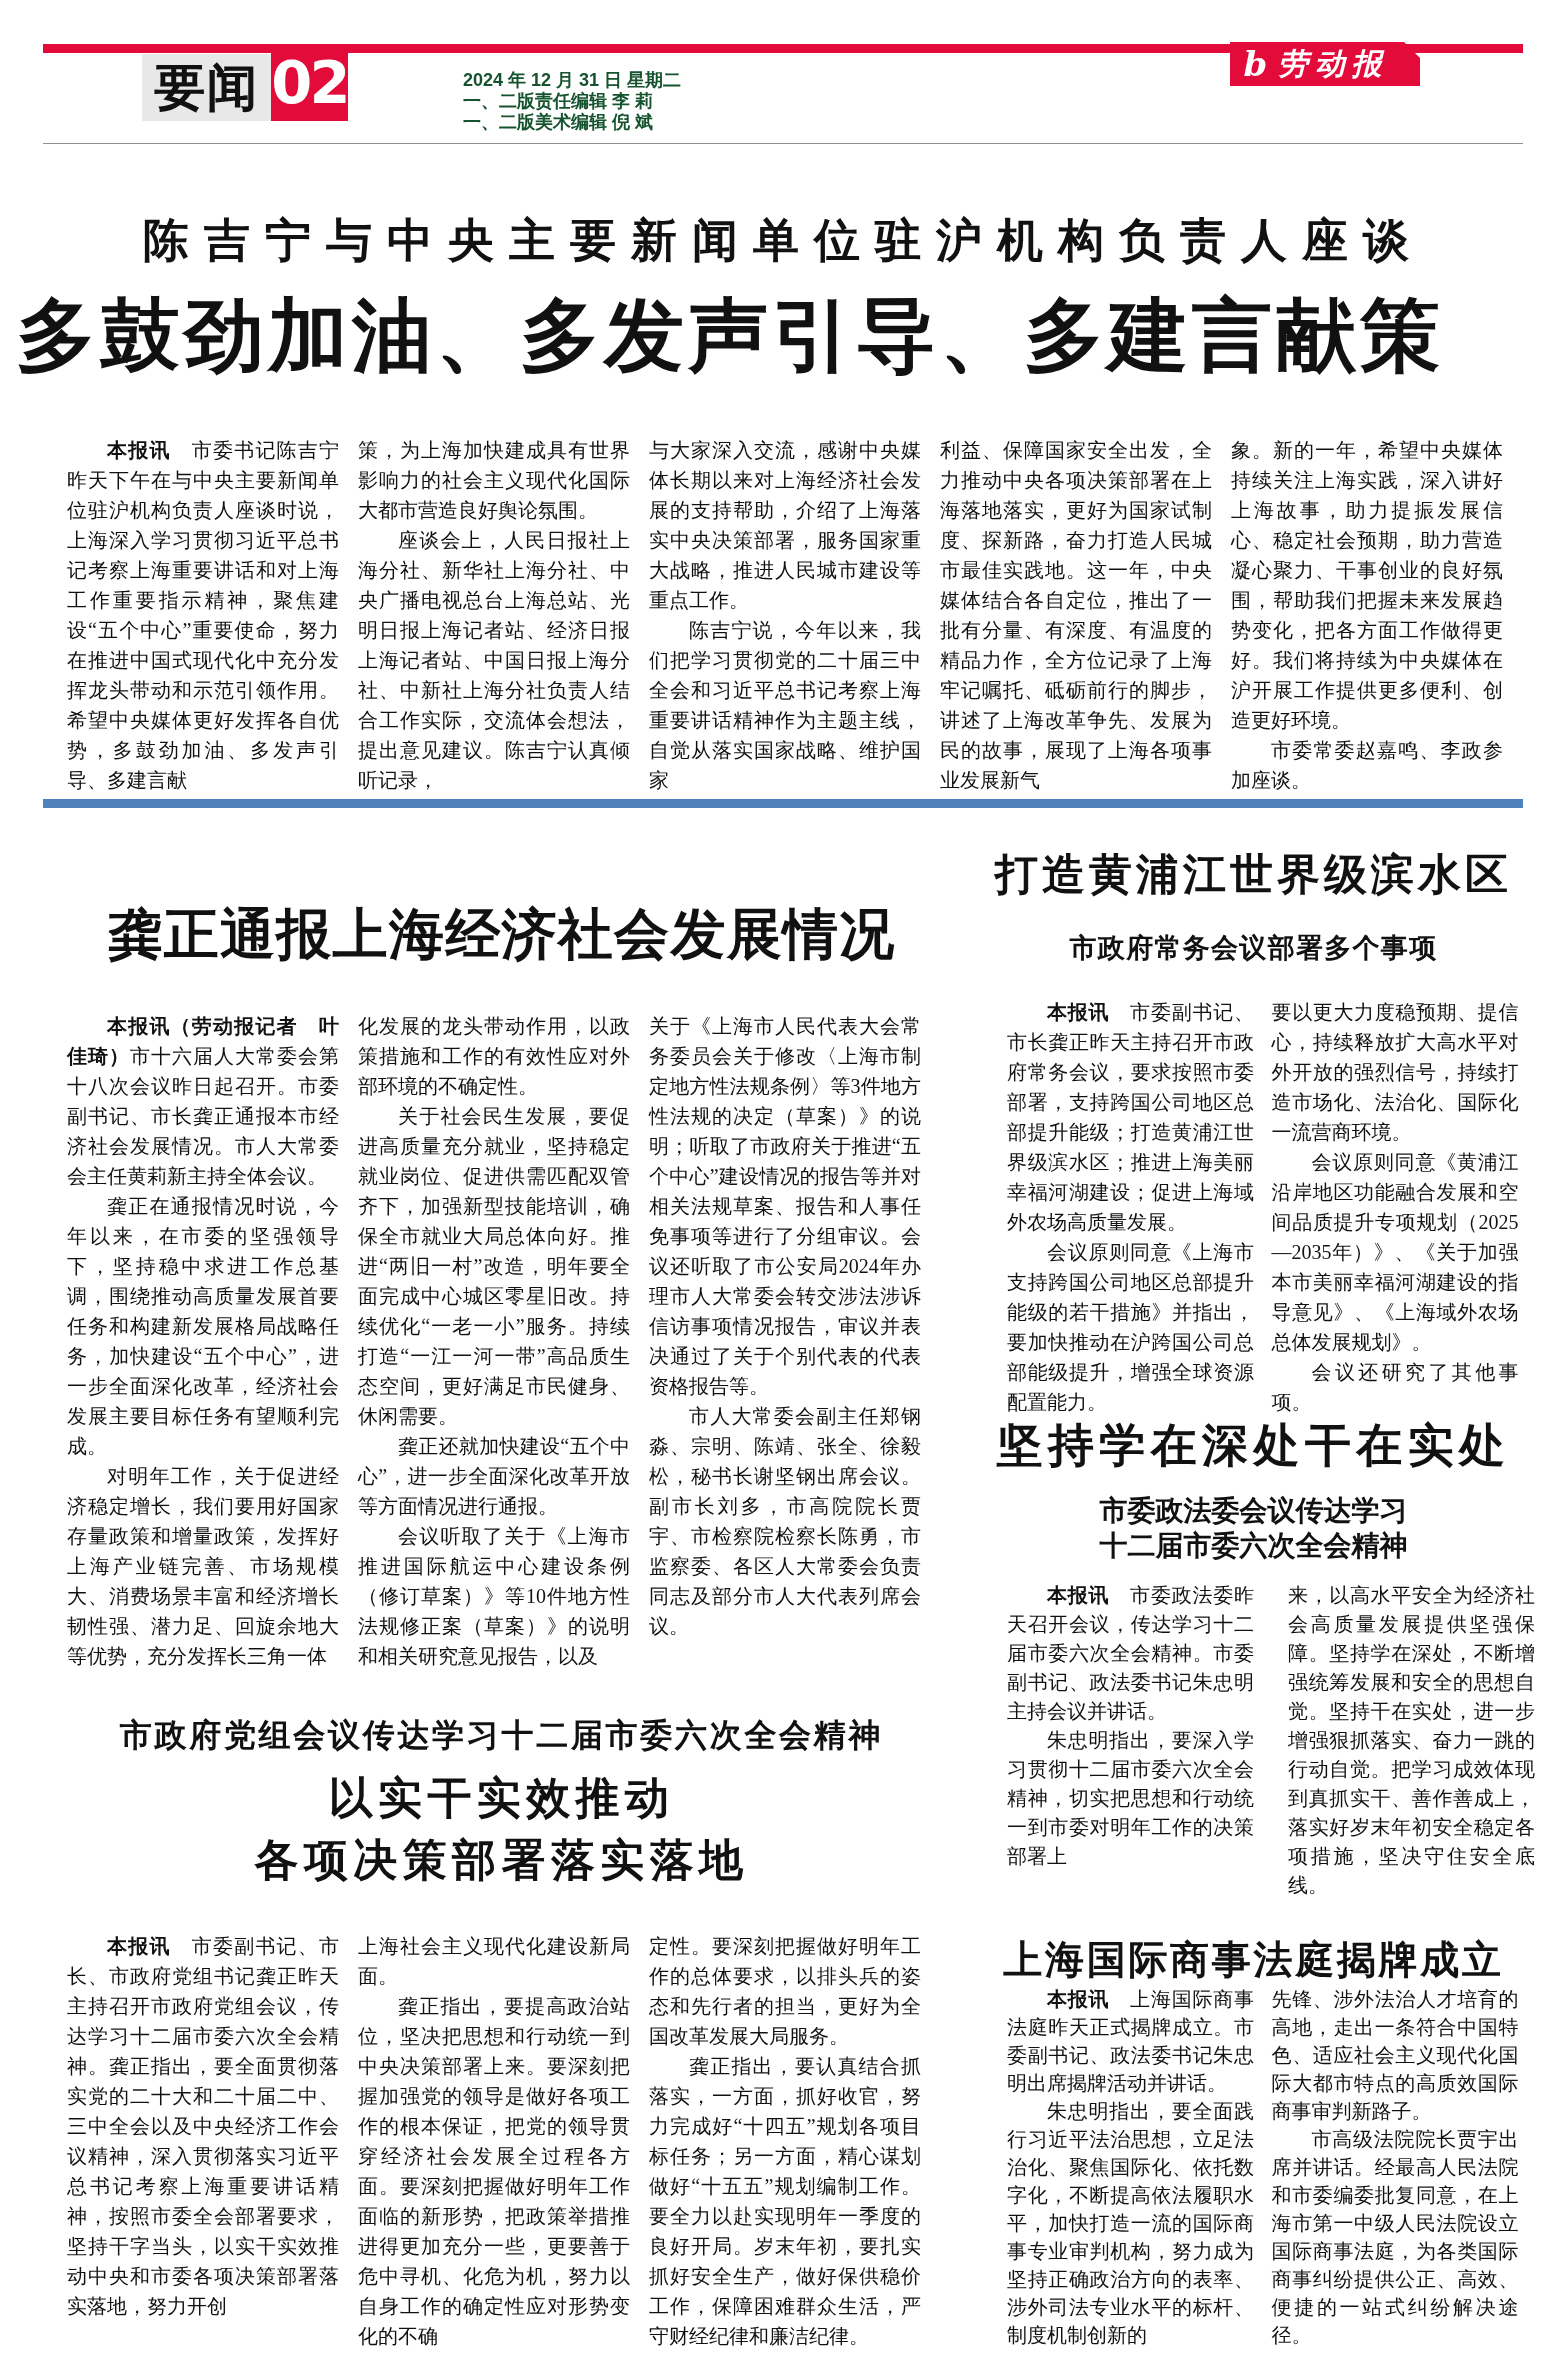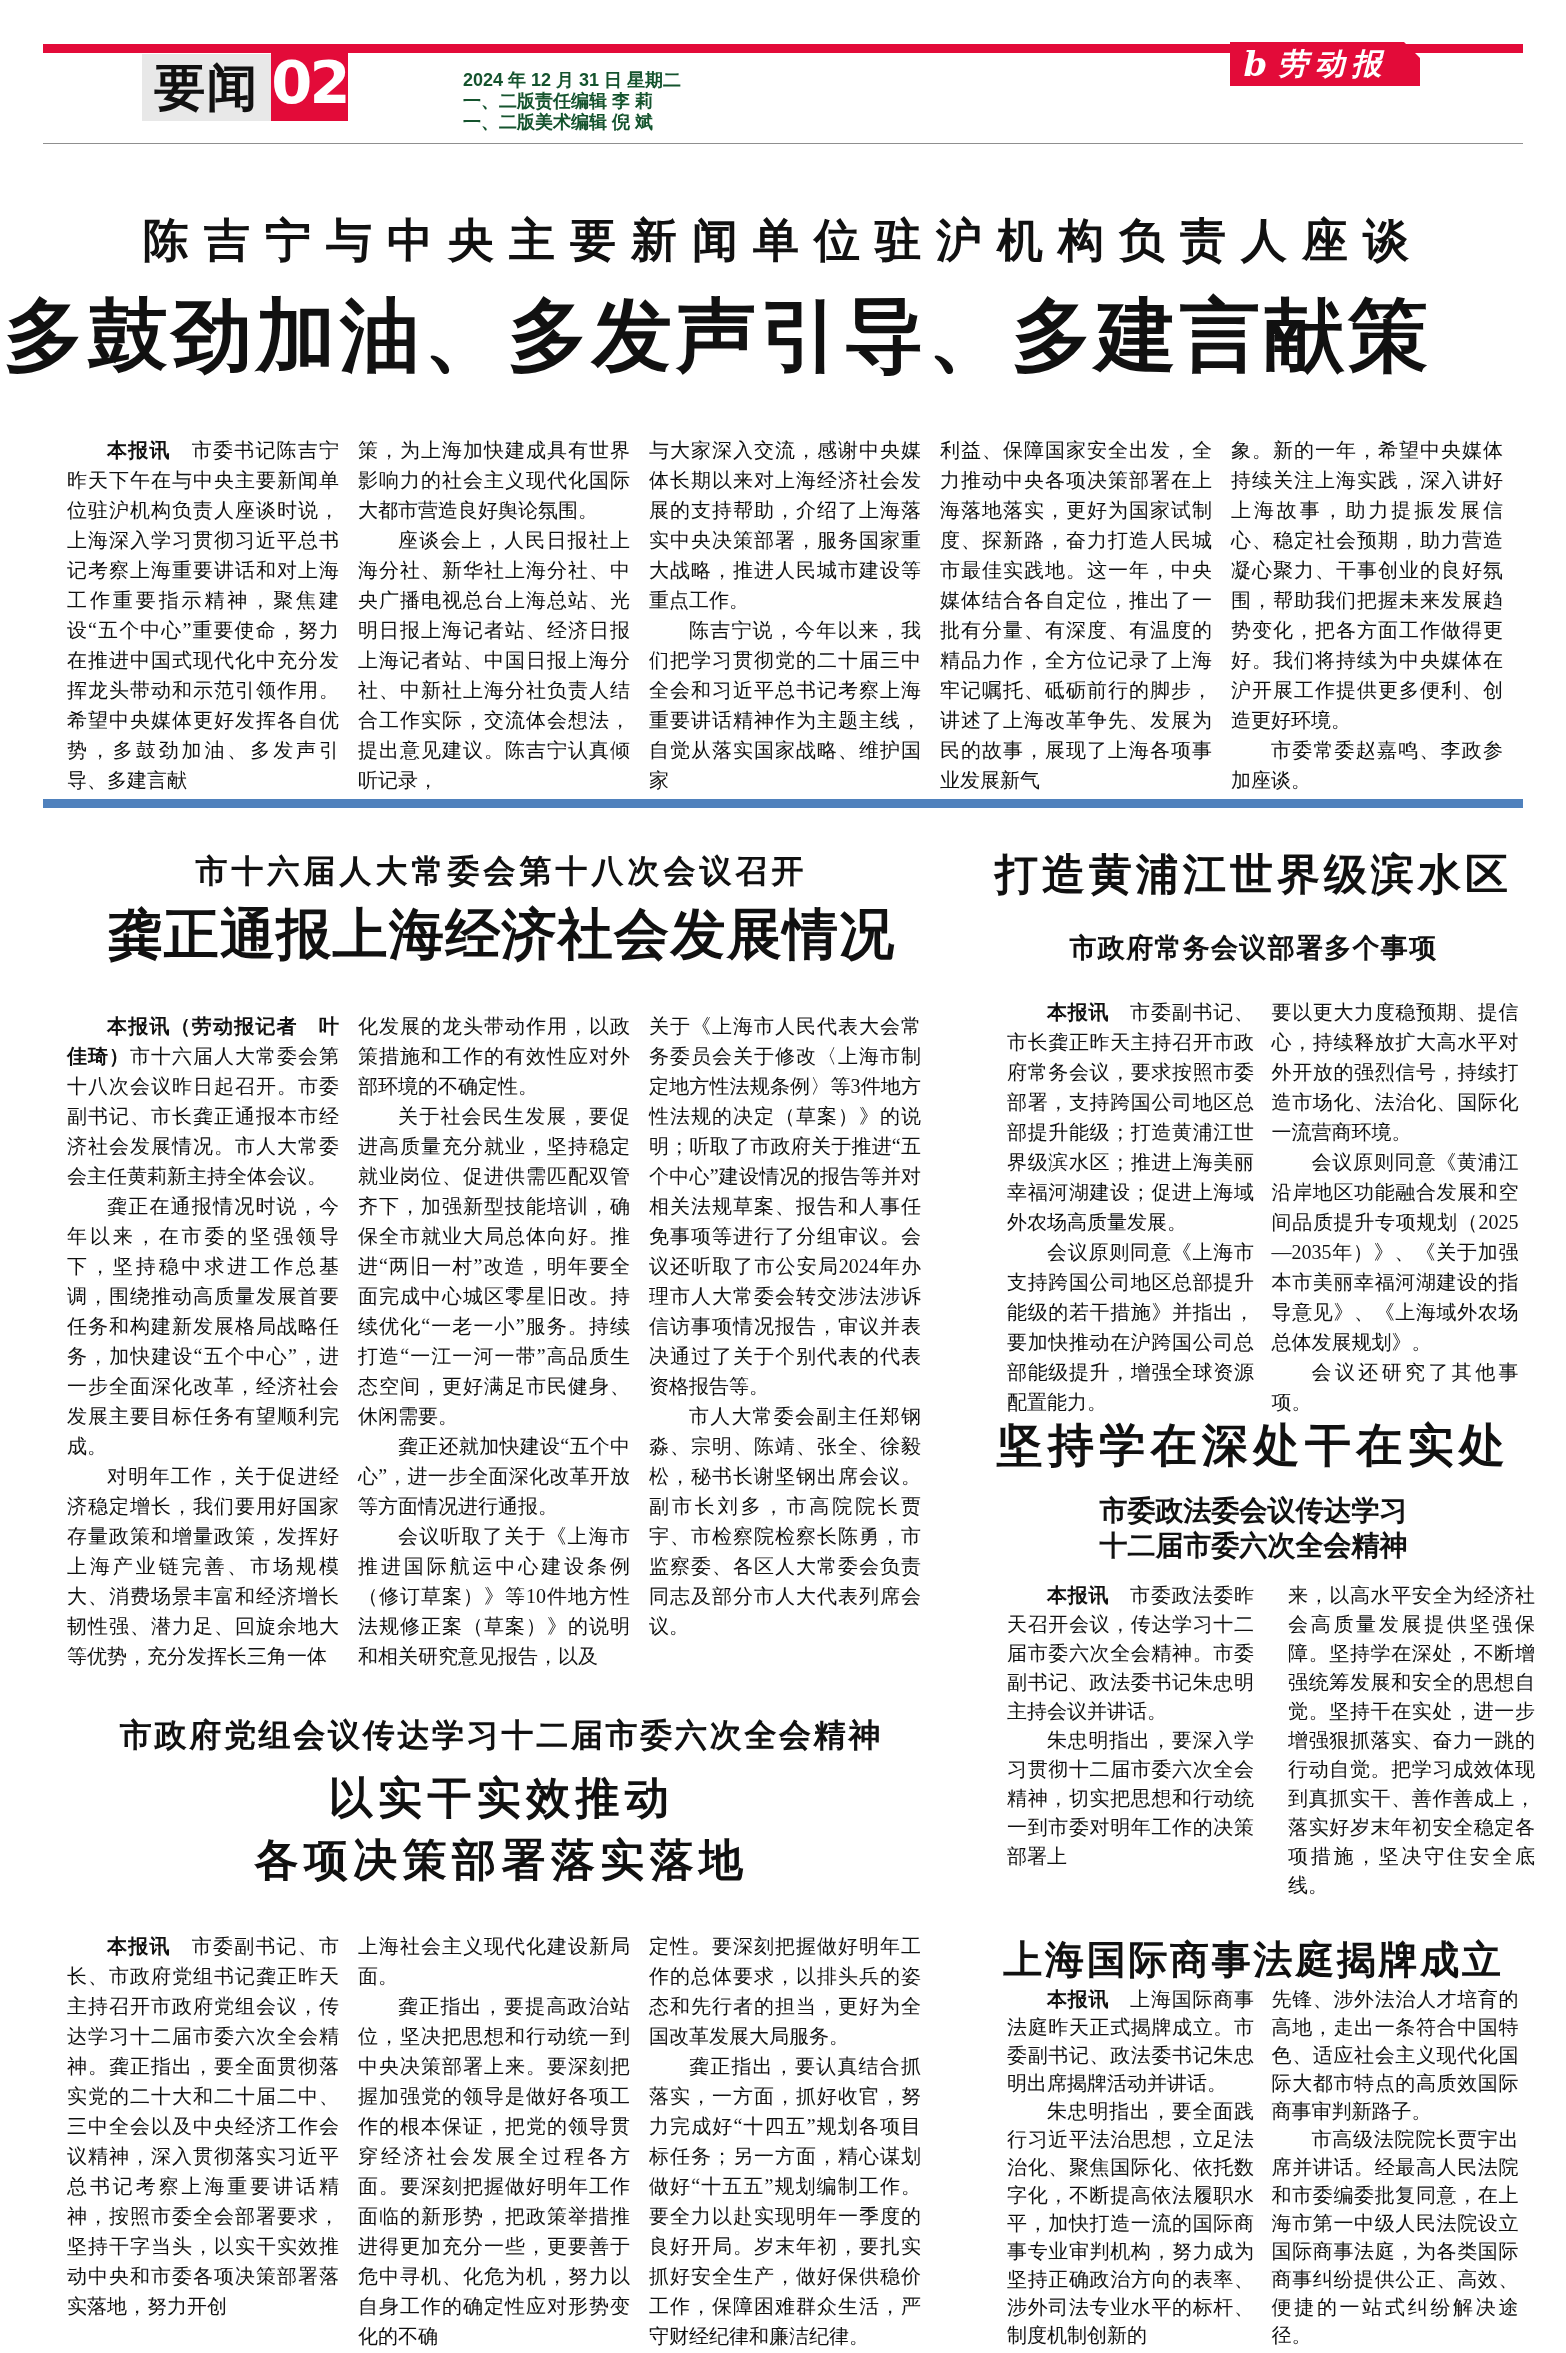--- a/index.html
+++ b/index.html
@@ -27,21 +27,21 @@
     display:flex;align-items:center;padding-left:13.5px;box-sizing:border-box;
     clip-path:polygon(0 0,calc(100% - 16px) 0,100% 16px,100% 100%,0 100%);}
   .logo-b{color:#fff;font-style:italic;font-weight:900;font-size:34px;line-height:1;margin-right:10.8px;font-family:"DejaVu Serif",serif;}
   .logo-text{color:#fff;font-style:italic;font-weight:700;font-size:30px;letter-spacing:6.7px;line-height:1;}
   .header-rule{position:absolute;left:43px;top:143px;width:1480px;height:1.3px;background:#8f8f8f;}
   
   .blue-rule{position:absolute;left:43px;top:799px;width:1480px;height:8.8px;background:var(--blue,#4f81bd);}
   
   .kicker,.headline,.subhead{position:absolute;text-align:center;white-space:nowrap;}
   .a1-kicker{left:0;top:210px;width:1567px;font-size:46px;font-weight:900;letter-spacing:15px;}
-  .a1-headline{left:4px;top:283px;width:1247px;font-size:80px;font-weight:900;letter-spacing:4px;}
+  .a1-headline{left:16px;top:283px;width:1247px;font-size:80px;font-weight:900;letter-spacing:4px;}
   .a2-kicker{left:43px;top:850px;width:917px;font-size:32px;font-weight:900;letter-spacing:4px;}
   .a2-headline{left:43px;top:898px;width:917px;font-size:55px;font-weight:900;letter-spacing:1.3px;}
   .a3-headline{left:984px;top:846px;width:539px;font-size:43px;font-weight:900;letter-spacing:4px;}
   .a3-subhead{left:984px;top:930px;width:539px;font-size:27px;font-weight:700;letter-spacing:1.3px;}
   .a4-headline{left:984px;top:1415px;width:539px;font-size:46px;font-weight:900;letter-spacing:5.4px;}
   .a4-subhead{left:984px;top:1493px;width:539px;font-size:28px;font-weight:700;line-height:35px;}
   .a5-kicker{left:43px;top:1714px;width:917px;font-size:32px;font-weight:900;letter-spacing:2.7px;}
   .a5-headline{left:43px;top:1768px;width:917px;font-size:44px;font-weight:900;line-height:62px;letter-spacing:5.4px;}
   .a6-headline{left:984px;top:1933px;width:539px;font-size:39px;font-weight:900;letter-spacing:2.7px;}
   
@@ -102,21 +102,20 @@
         <p class="para">利益、保障国家安全出发，全力推动中央各项决策部署在上海落地落实，更好为国家试制度、探新路，奋力打造人民城市最佳实践地。这一年，中央媒体结合各自定位，推出了一批有分量、有深度、有温度的精品力作，全方位记录了上海牢记嘱托、砥砺前行的脚步，讲述了上海改革争先、发展为民的故事，展现了上海各项事业发展新气</p>
       </div>
     <div class="col col-w">
         <p class="para">象。新的一年，希望中央媒体持续关注上海实践，深入讲好上海故事，助力提振发展信心、稳定社会预期，助力营造凝心聚力、干事创业的良好氛围，帮助我们把握未来发展趋势变化，把各方面工作做得更好。我们将持续为中央媒体在沪开展工作提供更多便利、创造更好环境。</p>
         <p class="para ind">市委常委赵嘉鸣、李政参加座谈。</p>
       </div>
   </div>
 
   <div class="blue-rule"></div>
 
-  <div class="kicker a2-kicker">市十六届人大常委会第十八次会议召开</div>
   <div class="headline a2-headline">龚正通报上海经济社会发展情况</div>
   <div class="body-row a2-body">
     <div class="col col-w">
         <p class="para ind"><b class="lead">本报讯（劳动报记者　叶佳琦）</b>市十六届人大常委会第十八次会议昨日起召开。市委副书记、市长龚正通报本市经济社会发展情况。市人大常委会主任黄莉新主持全体会议。</p>
         <p class="para ind">龚正在通报情况时说，今年以来，在市委的坚强领导下，坚持稳中求进工作总基调，围绕推动高质量发展首要任务和构建新发展格局战略任务，加快建设“五个中心”，进一步全面深化改革，经济社会发展主要目标任务有望顺利完成。</p>
         <p class="para ind">对明年工作，关于促进经济稳定增长，我们要用好国家存量政策和增量政策，发挥好上海产业链完善、市场规模大、消费场景丰富和经济增长韧性强、潜力足、回旋余地大等优势，充分发挥长三角一体</p>
       </div>
     <div class="col col-w">
         <p class="para">化发展的龙头带动作用，以政策措施和工作的有效性应对外部环境的不确定性。</p>
         <p class="para ind">关于社会民生发展，要促进高质量充分就业，坚持稳定就业岗位、促进供需匹配双管齐下，加强新型技能培训，确保全市就业大局总体向好。推进“两旧一村”改造，明年要全面完成中心城区零星旧改。持续优化“一老一小”服务。持续打造“一江一河一带”高品质生态空间，更好满足市民健身、休闲需要。</p>

